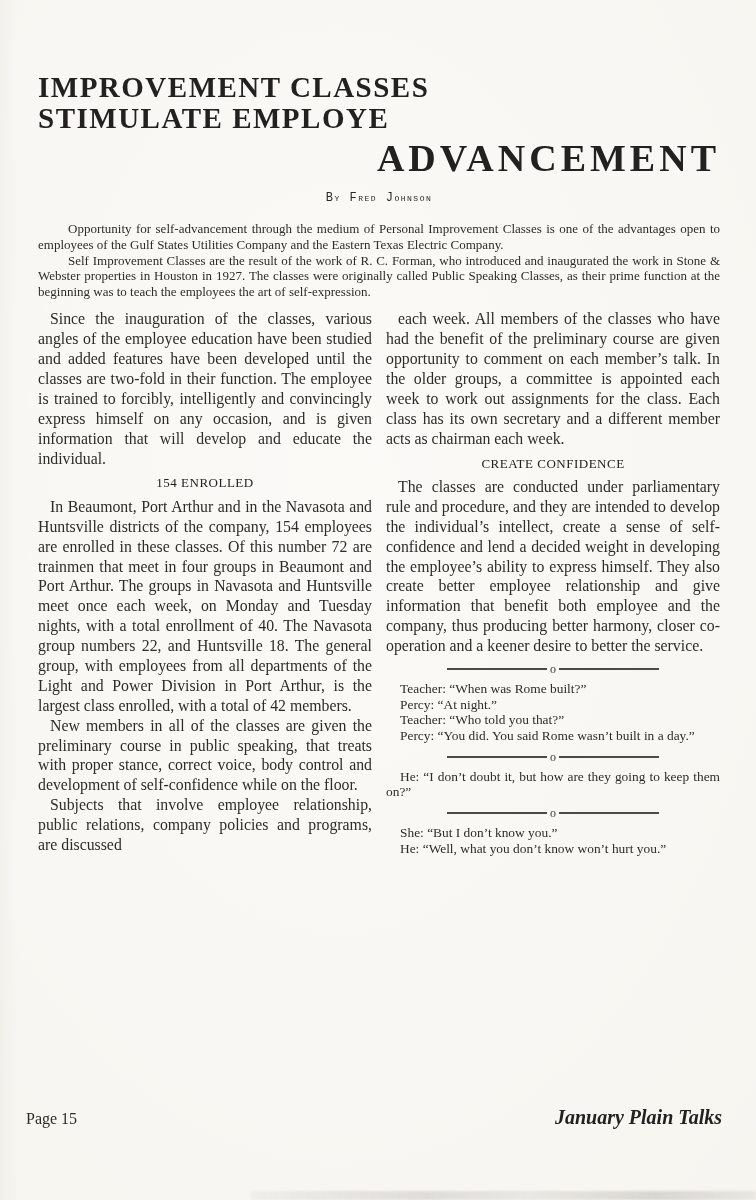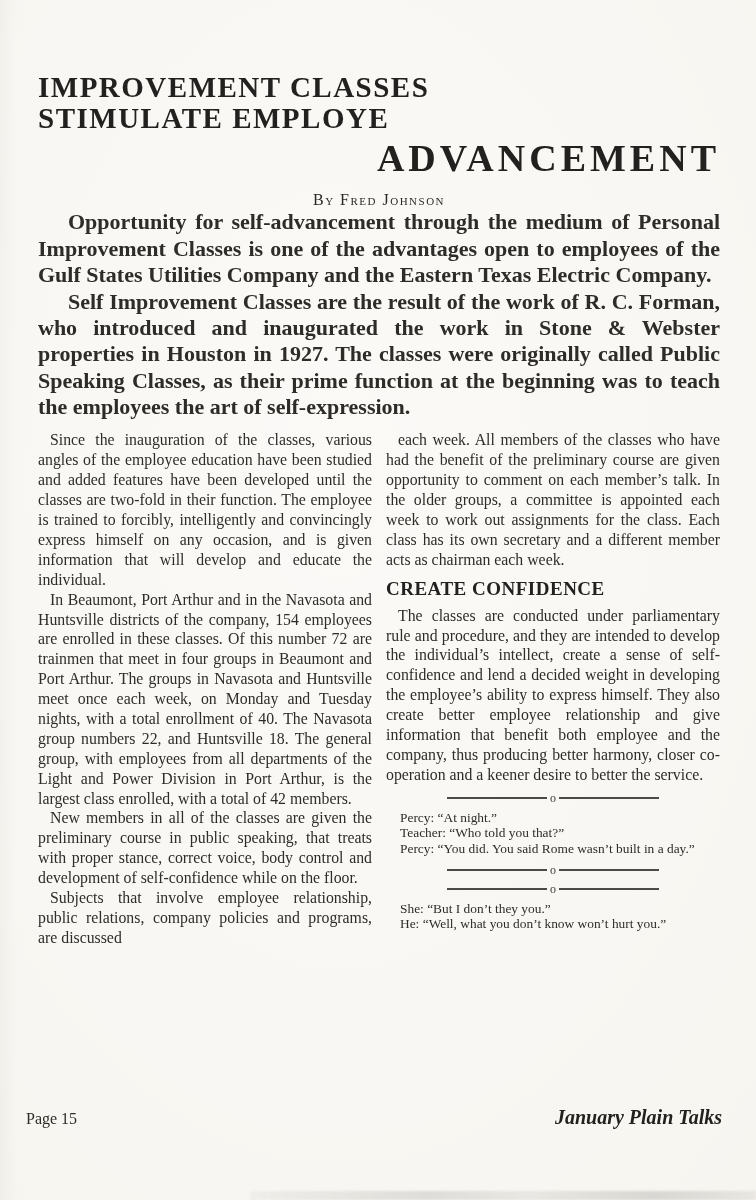--- a/index.html
+++ b/index.html
@@ -34,30 +34,31 @@
     font-size: 38px;
     font-weight: bold;
     letter-spacing: 4px;
     line-height: 1.05;
     color: #232120;
     margin: 6px 0 0 0;
   }
   .byline {
     text-align: center;
     font-variant: small-caps;
-    font-size: 16px;
+    font-size: 12px;
     letter-spacing: 1.5px;
     margin-top: 12px;
     color: #2b2926;
+    font-family: Liberation Mono, monospace;
   }
   .intro {
-    font-size: 22px;
+    margin-top: 16px;
+    font-size: 13px;
     line-height: 1.2;
     text-align: justify;
-    font-weight: bold;
   }
   .intro p {
     margin: 0;
     text-indent: 30px;
   }
   .columns {
     display: flex;
     gap: 14px;
     margin-top: 10px;
   }
@@ -65,22 +66,23 @@
     width: 334px;
     font-size: 15.8px;
     line-height: 1.26;
     text-align: justify;
   }
   .col p {
     margin: 0;
     text-indent: 12px;
   }
   .col-heading {
-    font-weight: bold;
-    font-size: 19px;
+    text-align: center;
+    font-weight: normal;
+    font-size: 13px;
     letter-spacing: 0.5px;
     margin: 7px 0 5px 0;
     color: #232120;
   }
   .divider {
     display: flex;
     align-items: center;
     width: 212px;
     margin: 7px auto 6px auto;
   }
@@ -153,59 +155,62 @@
 
   <section class="intro">
     <p>Opportunity for self-advancement through the medium of Personal Improvement Classes is one of the advantages open to employees of the Gulf States Utilities Company and the Eastern Texas Electric Company.</p>
     <p>Self Improvement Classes are the result of the work of R. C. Forman, who introduced and inaugurated the work in Stone &amp; Webster properties in Houston in 1927. The classes were originally called Public Speaking Classes, as their prime function at the beginning was to teach the employees the art of self-expression.</p>
   </section>
 
   <section class="columns">
 
     <div class="col">
       <p>Since the inauguration of the classes, various angles of the employee education have been studied and added features have been developed until the classes are two-fold in their function. The employee is trained to forcibly, intelligently and convincingly express himself on any occasion, and is given information that will develop and educate the individual.</p>
+      <div class="col-heading">154 ENROLLED</div>
       <p>In Beaumont, Port Arthur and in the Navasota and Huntsville districts of the company, 154 employees are enrolled in these classes. Of this number 72 are trainmen that meet in four groups in Beaumont and Port Arthur. The groups in Navasota and Huntsville meet once each week, on Monday and Tuesday nights, with a total enrollment of 40. The Navasota group numbers 22, and Huntsville 18. The general group, with employees from all departments of the Light and Power Division in Port Arthur, is the largest class enrolled, with a total of 42 members.</p>
       <p>New members in all of the classes are given the preliminary course in public speaking, that treats with proper stance, correct voice, body control and development of self-confidence while on the floor.</p>
       <p>Subjects that involve employee relationship, public relations, company policies and programs, are discussed</p>
     </div>
 
     <div class="col">
       <p>each week. All members of the classes who have had the benefit of the preliminary course are given opportunity to comment on each member’s talk. In the older groups, a committee is appointed each week to work out assignments for the class. Each class has its own secretary and a different member acts as chairman each week.</p>
       <div class="col-heading">CREATE CONFIDENCE</div>
       <p>The classes are conducted under parliamentary rule and procedure, and they are intended to develop the individual’s intellect, create a sense of self-confidence and lend a decided weight in developing the employee’s ability to express himself. They also create better employee relationship and give information that benefit both employee and the company, thus producing better harmony, closer co-operation and a keener desire to better the service.</p>
 
       <div class="divider">
         <span class="bar"></span>
         <span class="orn">o</span>
         <span class="bar"></span>
       </div>
 
       <div class="jokes">
+        <p>Teacher: “When was Rome built?”</p>
         <p>Percy: “At night.”</p>
         <p>Teacher: “Who told you that?”</p>
         <p>Percy: “You did. You said Rome wasn’t built in a day.”</p>
       </div>
 
       <div class="divider">
         <span class="bar"></span>
         <span class="orn">o</span>
         <span class="bar"></span>
       </div>
 
       <div class="jokes">
+        <p>He: “I don’t doubt it, but how are they going to keep them on?”</p>
       </div>
 
       <div class="divider">
         <span class="bar"></span>
         <span class="orn">o</span>
         <span class="bar"></span>
       </div>
 
       <div class="jokes">
-        <p>She: “But I don’t they you.”</p>
+        <p>She: “But I don’t know you.”</p>
         <p>He: “Well, what you don’t know won’t hurt you.”</p>
       </div>
     </div>
 
   </section>
 
   <footer class="footer">
     <span class="page-number">Page 15</span>
     <span class="magazine-title">January Plain Talks</span>
   </footer>

